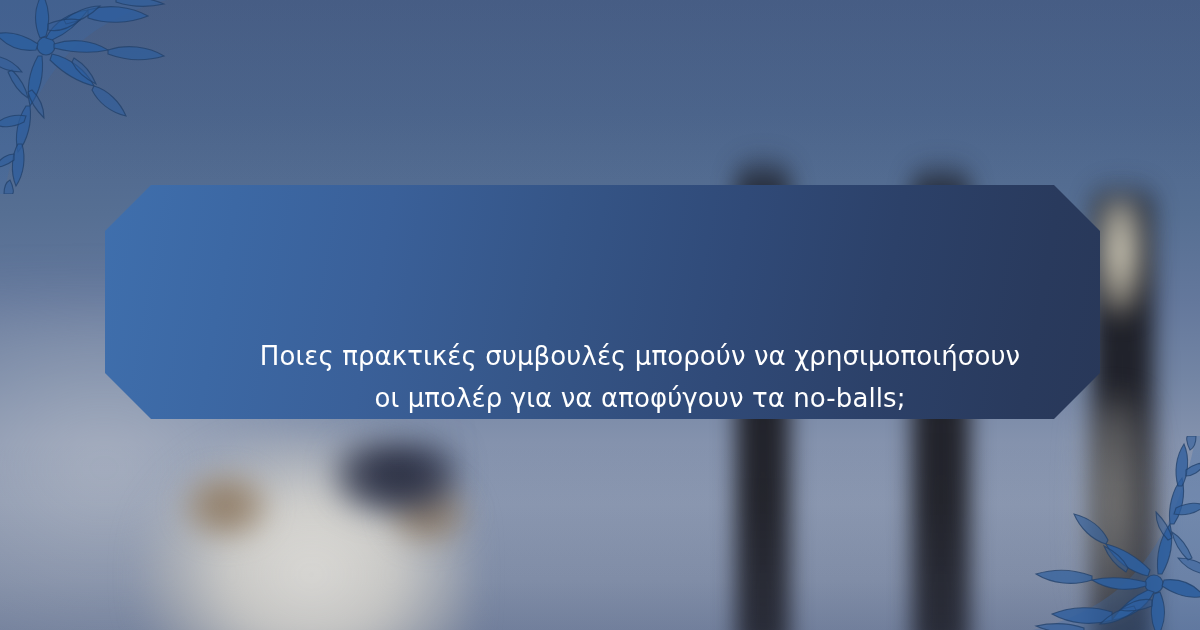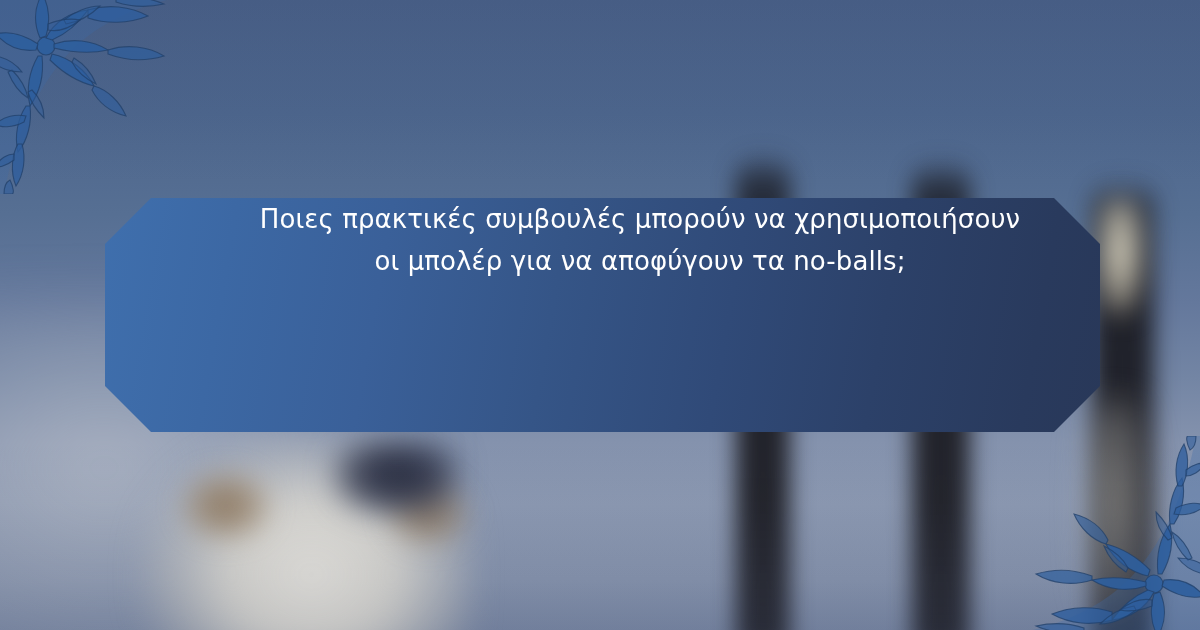--- a/index.html
+++ b/index.html
@@ -140,21 +140,21 @@
     height: 200px;
     pointer-events: none;
   }
   .ornament.tl { left: -4px; top: -6px; }
   .ornament.br { right: -4px; bottom: -6px; transform: rotate(180deg); }
 
   
   .banner {
     position: absolute;
     left: 105px;
-    top: 198px;
+    top: 185px;
     width: 1070px;
     height: 234px;
     background: linear-gradient(100deg,
         #3f6fad 0%,
         #3c68a4 12%,
         #3a6099 26%,
         #355587 42%,
         #304a78 58%,
         #2c4169 72%,
         #293a5d 86%,
@@ -162,21 +162,21 @@
     clip-path: polygon(
         46px 0,
         949px 0,
         995px 46px,
         995px 188px,
         949px 234px,
         46px 234px,
         0 188px,
         0 46px);
     display: flex;
-    align-items: flex-start;
+    align-items: flex-end;
     justify-content: center;
   }
   .banner-text {
     color: #ffffff;
     font-size: 26px;
     line-height: 1.62;
     text-align: center;
     font-weight: 400;
     letter-spacing: 0.1px;
     max-width: 790px;

